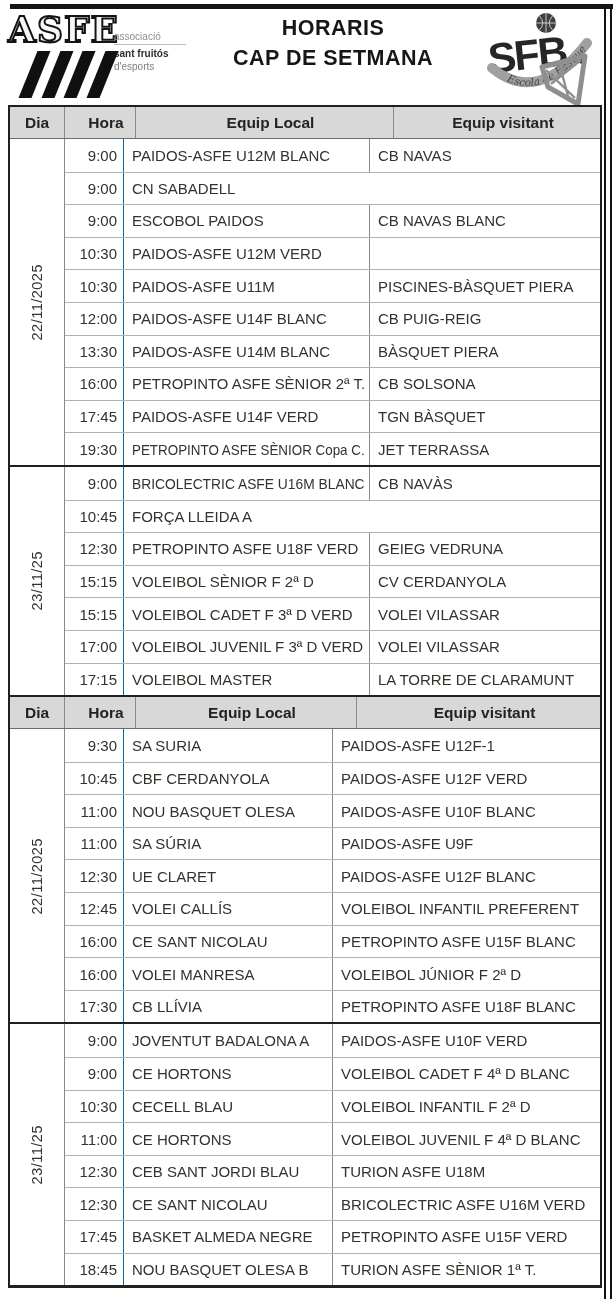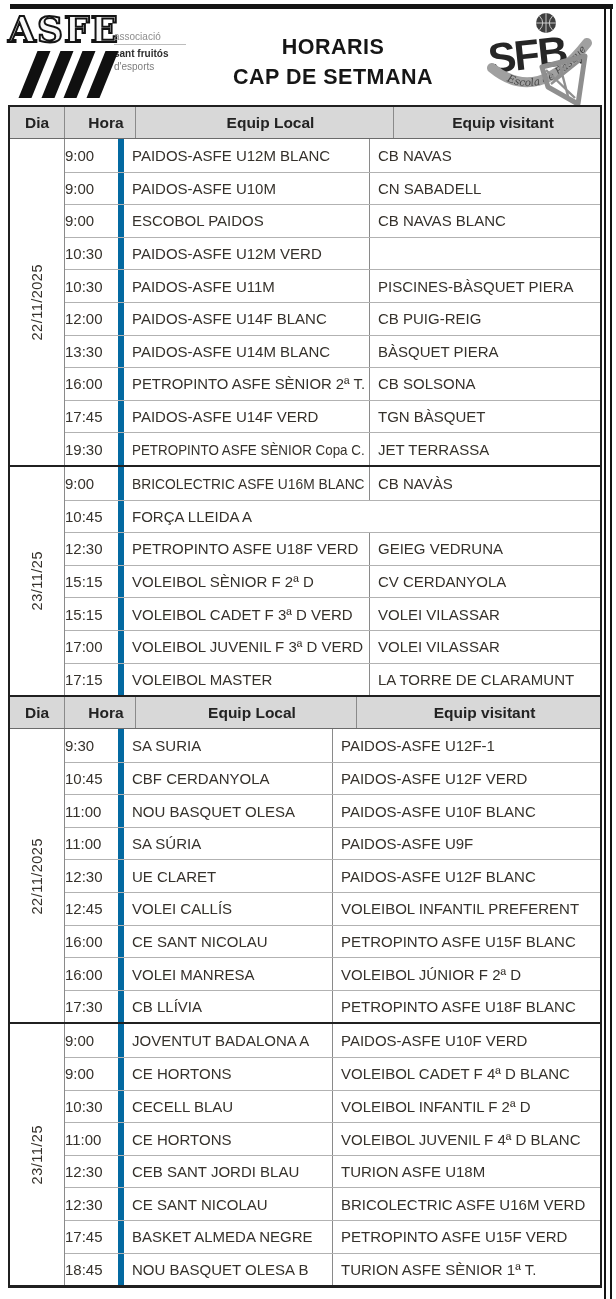--- a/index.html
+++ b/index.html
@@ -22,21 +22,21 @@
   }
   @supports (-webkit-text-stroke: 2px black){
     .asfe-word{color:#f7f7f7;-webkit-text-stroke:2px #141414;}
   }
   .asfe-stripes{display:flex;gap:10px;height:47px;margin:3px 0 0 20px;}
   .asfe-stripes i{display:block;width:13px;background:#101010;transform:skewX(-22deg);}
   .asfe-sub{margin:20px 0 0 6px;width:72px;font-size:10px;line-height:13px;}
   .asfe-sub .s1{color:#8d8d8d;border-bottom:1px solid #bdbdbd;padding-bottom:1px;}
   .asfe-sub .s2{color:#2e2e2e;font-weight:bold;margin-top:2px;}
   .asfe-sub .s3{color:#7d7d7d;}
-  .title-block{flex:1;text-align:center;padding-top:22px;font-weight:bold;font-size:21.5px;
+  .title-block{flex:1;text-align:center;padding-top:3px;font-weight:bold;font-size:21.5px;
     line-height:30px;color:#161616;letter-spacing:.5px;}
   .sfb-block{width:120px;position:relative;}
 
   
   .sched{position:absolute;top:105px;left:8px;width:594px;box-sizing:border-box;
     border:2px solid #202020;border-bottom-width:3px;}
   .header-row{display:flex;background:#d8d8d8;height:31px;font-weight:bold;color:#232323;
     font-size:15.5px;border-bottom:1px solid #6b6b6b;gap:12px;}
   .header-row.mid{border-top:2.5px solid #202020;}
   .header-row > div{display:flex;align-items:center;justify-content:center;box-sizing:border-box;}
@@ -49,21 +49,21 @@
   .section{display:flex;}
   .section + .section{border-top:2.5px solid #202020;}
   .day-cell{width:55px;border-right:1px solid #8a8a8a;display:flex;align-items:center;
     justify-content:center;box-sizing:border-box;}
   .day-text{writing-mode:vertical-rl;transform:rotate(180deg);font-size:14.5px;
     letter-spacing:.5px;color:#35312b;white-space:nowrap;}
   .rows{flex:1;display:flex;flex-direction:column;}
   .row{display:flex;height:32.6px;box-sizing:border-box;}
   .row + .row{border-top:1px solid #b2b2b2;}
   .cell{display:flex;align-items:center;overflow:hidden;box-sizing:border-box;font-size:15px;}
-  .cell-hora{width:59px;border-right:6px solid #0369a1;justify-content:flex-start;padding-right:22px;}
+  .cell-hora{width:59px;border-right:1px solid #0369a1;justify-content:flex-end;padding-right:6px;}
   .t1 .cell-local{width:246px;border-right:1px solid #8a8a8a;padding-left:8px;}
   .t2 .cell-local{width:209px;border-right:1px solid #8a8a8a;padding-left:8px;}
   .cell-visitant{flex:1;padding-left:8px;}
   .fit{display:inline-block;white-space:nowrap;transform-origin:left center;}
 </style>
 </head>
 <body>
 
 <div class="sheet">
 
@@ -142,23 +142,20 @@
                   <span class="fit">PAIDOS-ASFE U12M BLANC</span>
                 </div>
                 <div class="cell cell-visitant">
                   <span class="fit">CB NAVAS</span>
                 </div>
               </div>
               <div class="row">
                 <div class="cell cell-hora">
                   <span>9:00</span>
                 </div>
-                <div class="cell cell-local">
-                  <span class="fit">PAIDOS-ASFE U10M</span>
-                </div>
                 <div class="cell cell-visitant">
                   <span class="fit">CN SABADELL</span>
                 </div>
               </div>
               <div class="row">
                 <div class="cell cell-hora">
                   <span>9:00</span>
                 </div>
                 <div class="cell cell-local">
                   <span class="fit">ESCOBOL PAIDOS</span>

